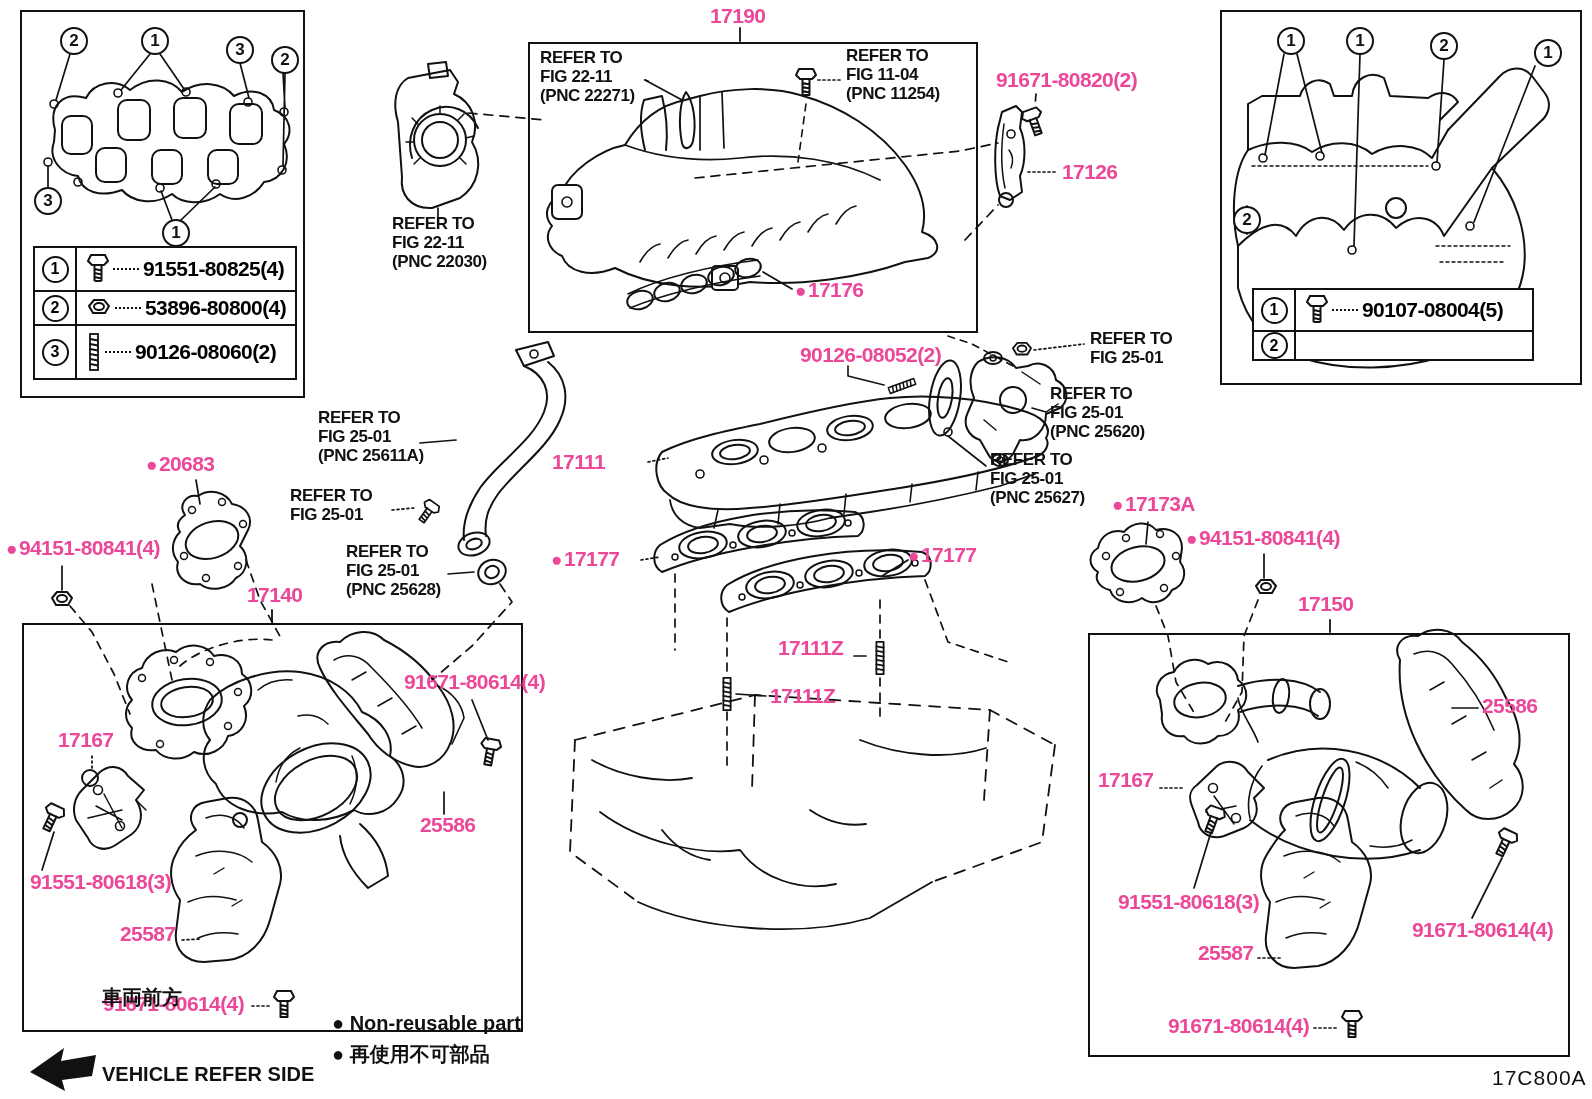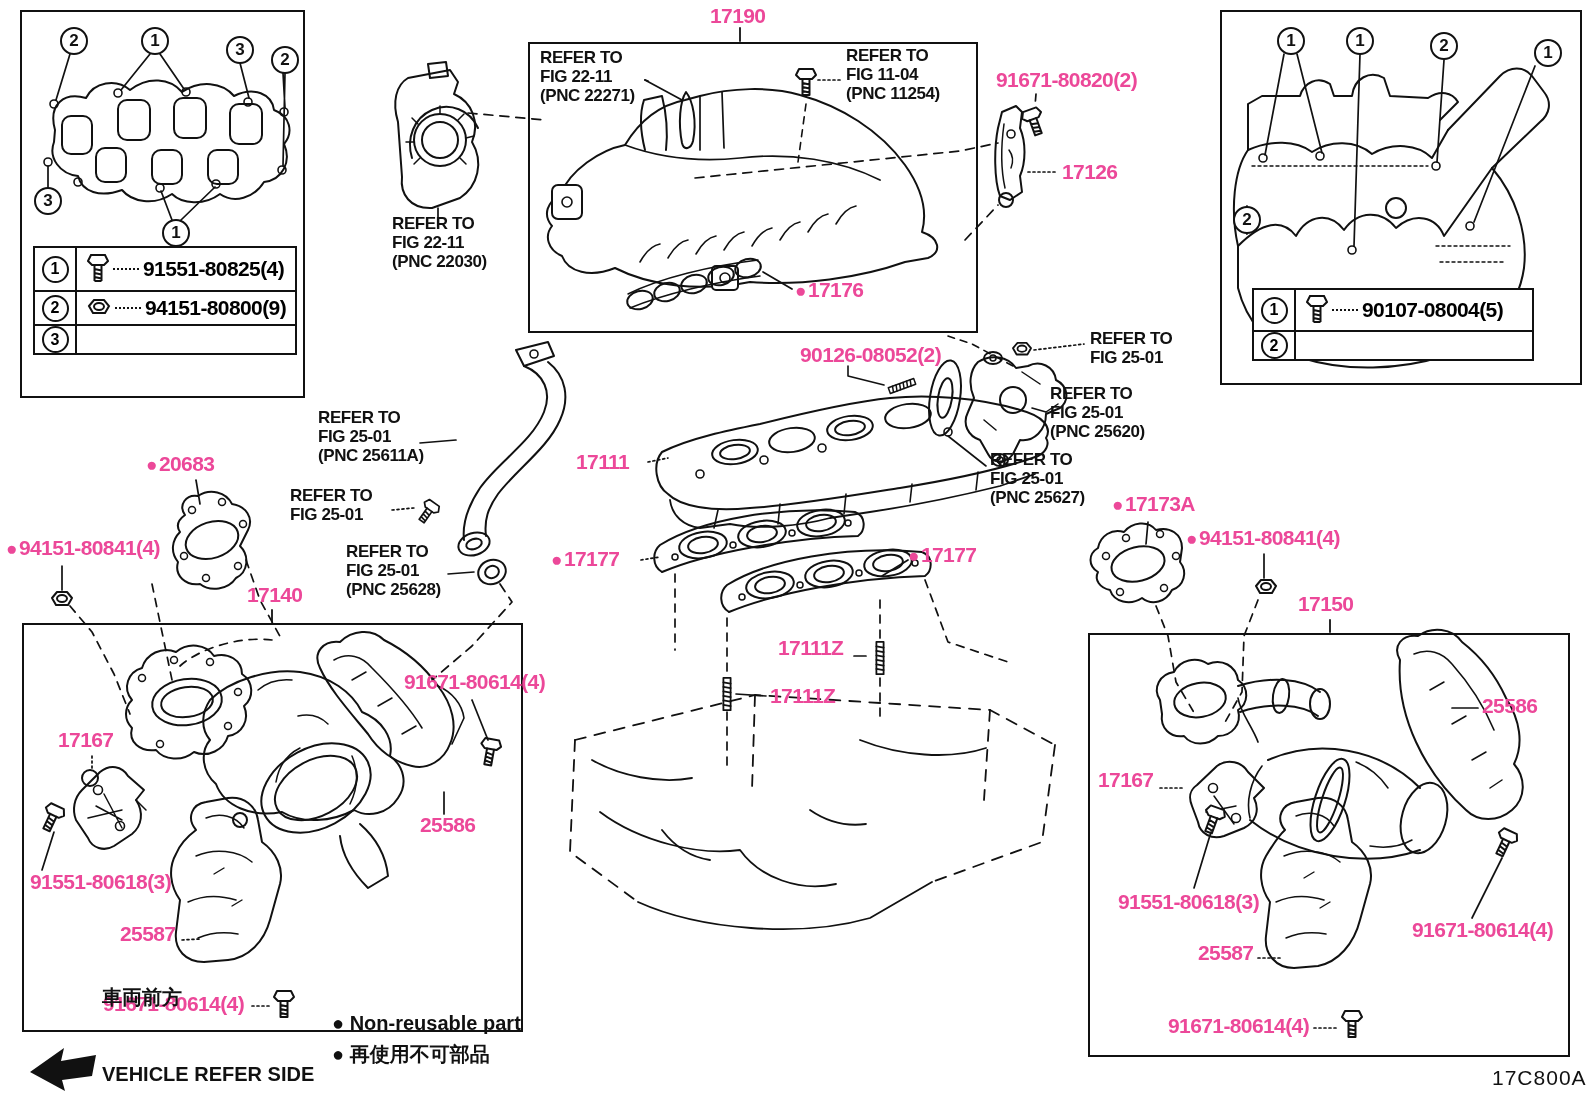--- a/index.html
+++ b/index.html
@@ -438,27 +438,34 @@
   </div>
   <div class="legrow">
     <div class="legnum">
           <div class="cnum">2</div>
         </div>
     <div class="legbody">
       <svg width="24" height="24" viewBox="-12 -12 24 24" stroke="#111" fill="none" stroke-width="2">
             <use href="#g-nut"></use>
           </svg>
       <span class="legdots"></span>
-      <span class="legpart">94151-80800(9)</span>
+      <span class="legpart">53896-80800(4)</span>
     </div>
   </div>
   <div class="legrow">
     <div class="legnum">
           <div class="cnum">3</div>
         </div>
+    <div class="legbody">
+      <svg width="14" height="44" viewBox="-7 -20 14 40" stroke="#111" fill="none" stroke-width="1.8">
+            <use href="#g-stud"></use>
+          </svg>
+      <span class="legdots"></span>
+      <span class="legpart">90126-08060(2)</span>
+    </div>
   </div>
 </div>
 
 <div class="legend" style="left:1252px; top:288px; width:282px;">
   <div class="legrow">
     <div class="legnum">
           <div class="cnum">1</div>
         </div>
     <div class="legbody">
       <svg width="22" height="32" viewBox="-11 -15 22 32" stroke="#111" fill="none" stroke-width="2">
@@ -506,21 +513,21 @@
   <span>REFER TO</span>
   <span>FIG 25-01</span>
   <span>(PNC 25620)</span>
 </div>
 <div class="ref" style="left:990px; top:450px;">
   <span>REFER TO</span>
   <span>FIG 25-01</span>
   <span>(PNC 25627)</span>
 </div>
 
-<div class="lbl" style="left:576px; top:450px;">17111</div>
+<div class="lbl" style="left:552px; top:450px;">17111</div>
 <div class="lbl" style="left:1112px; top:492px;"><span class="dot">●</span><span>17173A</span></div>
 <div class="lbl" style="left:1186px; top:526px;"><span class="dot">●</span><span>94151-80841(4)</span></div>
 <div class="lbl" style="left:1298px; top:592px;">17150</div>
 <div class="lbl" style="left:146px; top:452px;"><span class="dot">●</span><span>20683</span></div>
 <div class="lbl" style="left:6px; top:536px;"><span class="dot">●</span><span>94151-80841(4)</span></div>
 
 <div class="ref" style="left:318px; top:408px;">
   <span>REFER TO</span>
   <span>FIG 25-01</span>
   <span>(PNC 25611A)</span>

